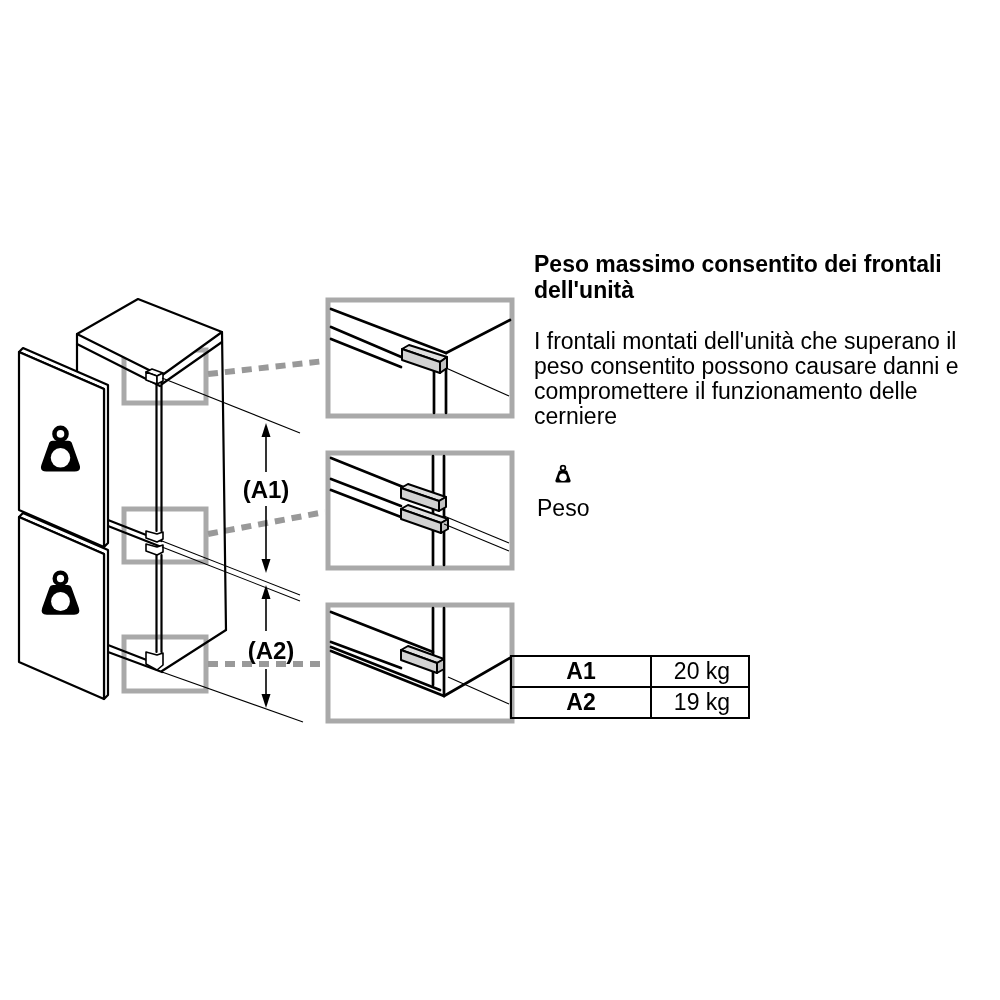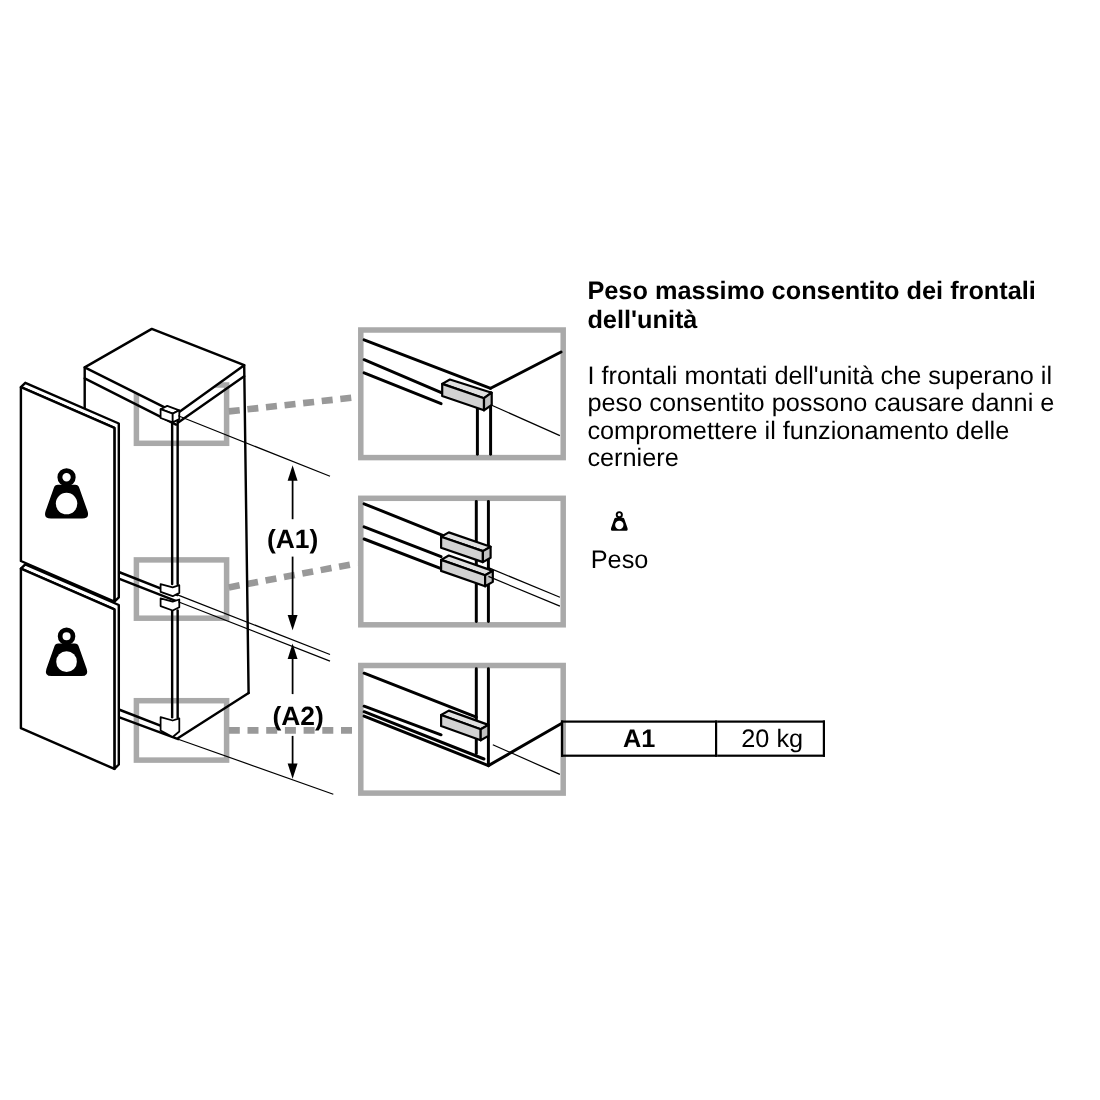--- a/index.html
+++ b/index.html
@@ -199,16 +199,20 @@
     </svg>
     <span>Peso</span>
   </div>
 
   <table class="weights">
     <tbody>
       <tr>
         <td class="k">A1</td>
         <td class="v">20 kg</td>
       </tr>
+      <tr>
+        <td class="k">A2</td>
+        <td class="v">19 kg</td>
+      </tr>
     </tbody>
   </table>
 
 </div>
 
 </body></html>

